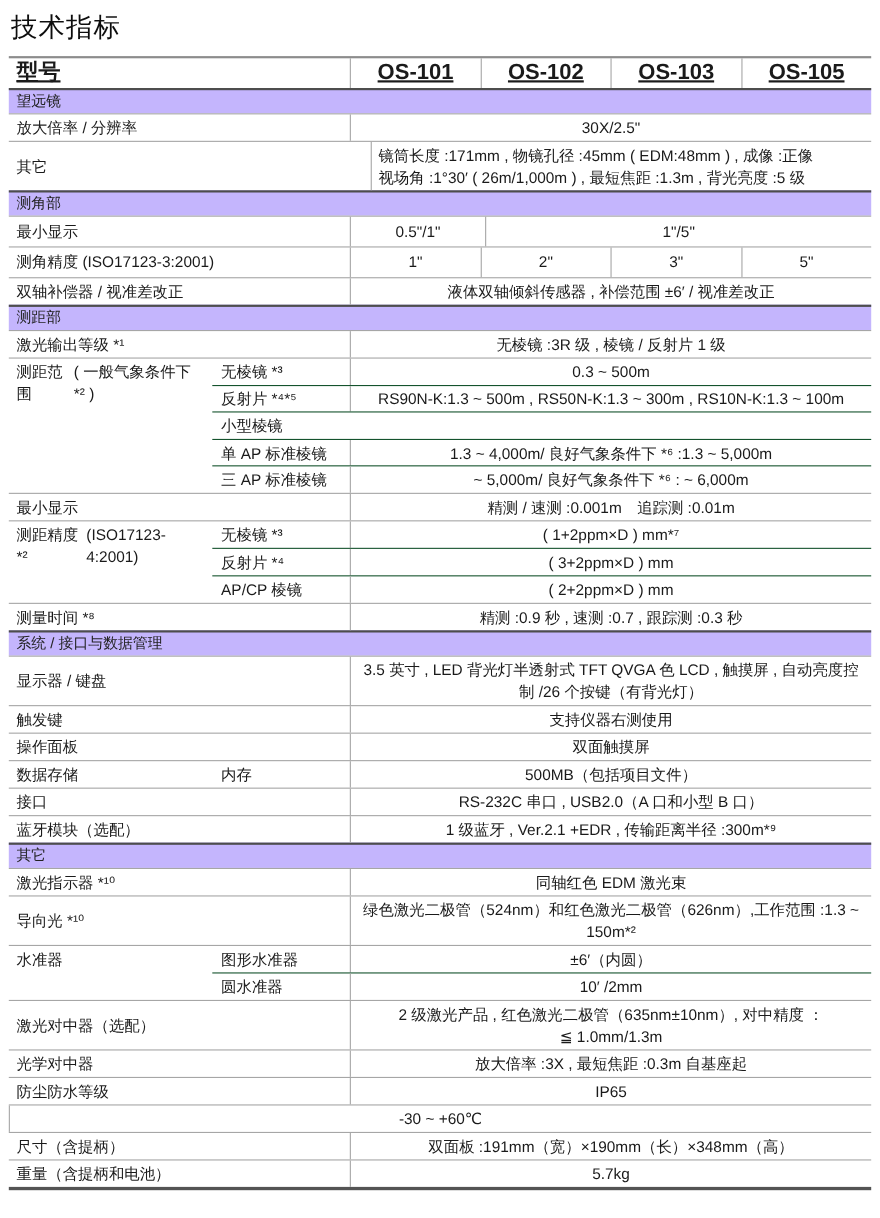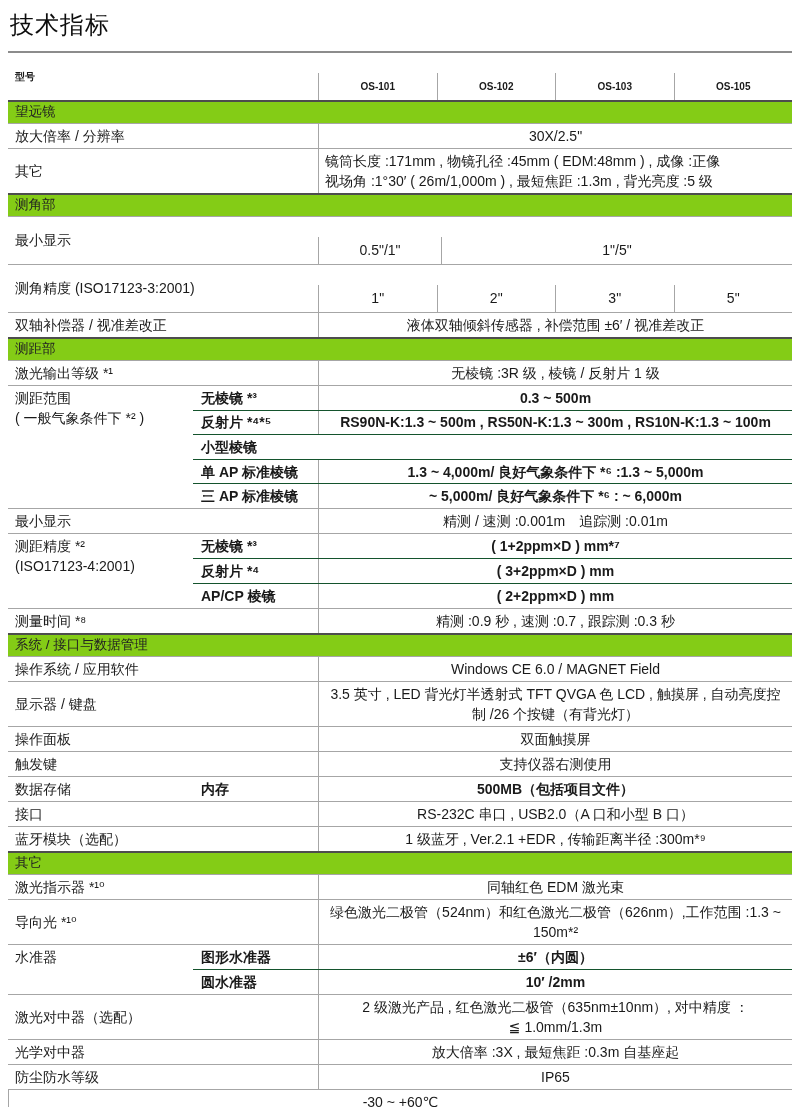--- a/index.html
+++ b/index.html
@@ -14,53 +14,53 @@
     margin:9px 0 10px 10px; letter-spacing:1px;
   }
   .table {
     margin:0 8px; width:784px; box-sizing:border-box;
     border-top:2px solid #8c8c8c;
     border-bottom:3px solid #545454;
     font-size:14px;
   }
   .bar {
     border-top:2px solid #4d4d4d;
-    background:#84cc16; color:#222;
+    background:#c4b5fd; color:#222;
     font-size:13.5px; line-height:16px;
     padding:2px 7px 3px 7px;
   }
   .row { display:flex; border-top:1px solid #a6a6a6; min-height:22px; align-items:stretch; }
   .thead { border-top:none; min-height:27px; }
-  .thead .lab, .thead .mcell { font-size:10px; font-weight:bold; }
+  .thead .lab, .thead .mcell { font-size:20px; font-weight:bold;text-decoration:underline; }
   .lab {
     width:310px; box-sizing:border-box;
     padding:2px 8px 2px 7px;
     display:flex; align-items:center; line-height:19px;
   }
   .mcell {
     flex:1; border-left:1px solid #a6a6a6;
     display:flex; align-items:center; justify-content:center;
-    text-align:left; box-sizing:border-box; padding:4px 4px; line-height:19px;margin-top:20px;
+    text-align:left; box-sizing:border-box; padding:4px 4px; line-height:19px;
   }
   .mcell.w3 { flex:3; }
   .val {
     flex:1; border-left:1px solid #a6a6a6;
     display:flex; align-items:center; justify-content:center;
     flex-direction:column;
     text-align:center; box-sizing:border-box;
     padding:2px 6px; line-height:20px;
   }
-  .val.left { align-items:flex-start; text-align:left; }
+  .val.left { align-items:flex-start; text-align:left;margin-left:19px; }
   .labmain {
     width:185px; box-sizing:border-box;
     padding:2px 6px 2px 7px; line-height:20px;
-    display:flex; flex-direction:column; justify-content:flex-start;
+    display:flex; flex-direction:row; justify-content:flex-start;
   }
   .subcol { flex:1; display:flex; flex-direction:column; }
-  .subrow { display:flex; flex:1; min-height:22px;font-weight:bold; }
+  .subrow { display:flex; flex:1; min-height:22px; }
   .subrow + .subrow { border-top:1px solid #14532d; }
   .sname {
     width:125px; box-sizing:border-box;
     padding:2px 4px 2px 8px;
     display:flex; align-items:center; line-height:18px;
   }
 </style>
 </head>
 <body>
 
@@ -163,34 +163,30 @@
       </div>
     </div>
   </div>
   <div class="row">
     <div class="lab">测量时间 *⁸</div>
     <div class="val">精测 :0.9 秒 , 速测 :0.7 , 跟踪测 :0.3 秒</div>
   </div>
 
   <div class="bar">系统 / 接口与数据管理</div>
   <div class="row">
-    <div class="lab">操作系统 / 应用软件</div>
-    <div class="val">Windows CE 6.0 / MAGNET Field</div>
-  </div>
-  <div class="row">
     <div class="lab">显示器 / 键盘</div>
     <div class="val">3.5 英寸 , LED 背光灯半透射式 TFT QVGA 色 LCD , 触摸屏 , 自动亮度控制 /26 个按键（有背光灯）</div>
   </div>
   <div class="row">
+    <div class="lab">触发键</div>
+    <div class="val">支持仪器右测使用</div>
+  </div>
+  <div class="row">
     <div class="lab">操作面板</div>
     <div class="val">双面触摸屏</div>
-  </div>
-  <div class="row">
-    <div class="lab">触发键</div>
-    <div class="val">支持仪器右测使用</div>
   </div>
   <div class="row">
     <div class="labmain">
       <div>数据存储</div>
     </div>
     <div class="subcol">
       <div class="subrow">
         <div class="sname">内存</div>
         <div class="val">500MB（包括项目文件）</div>
       </div>

